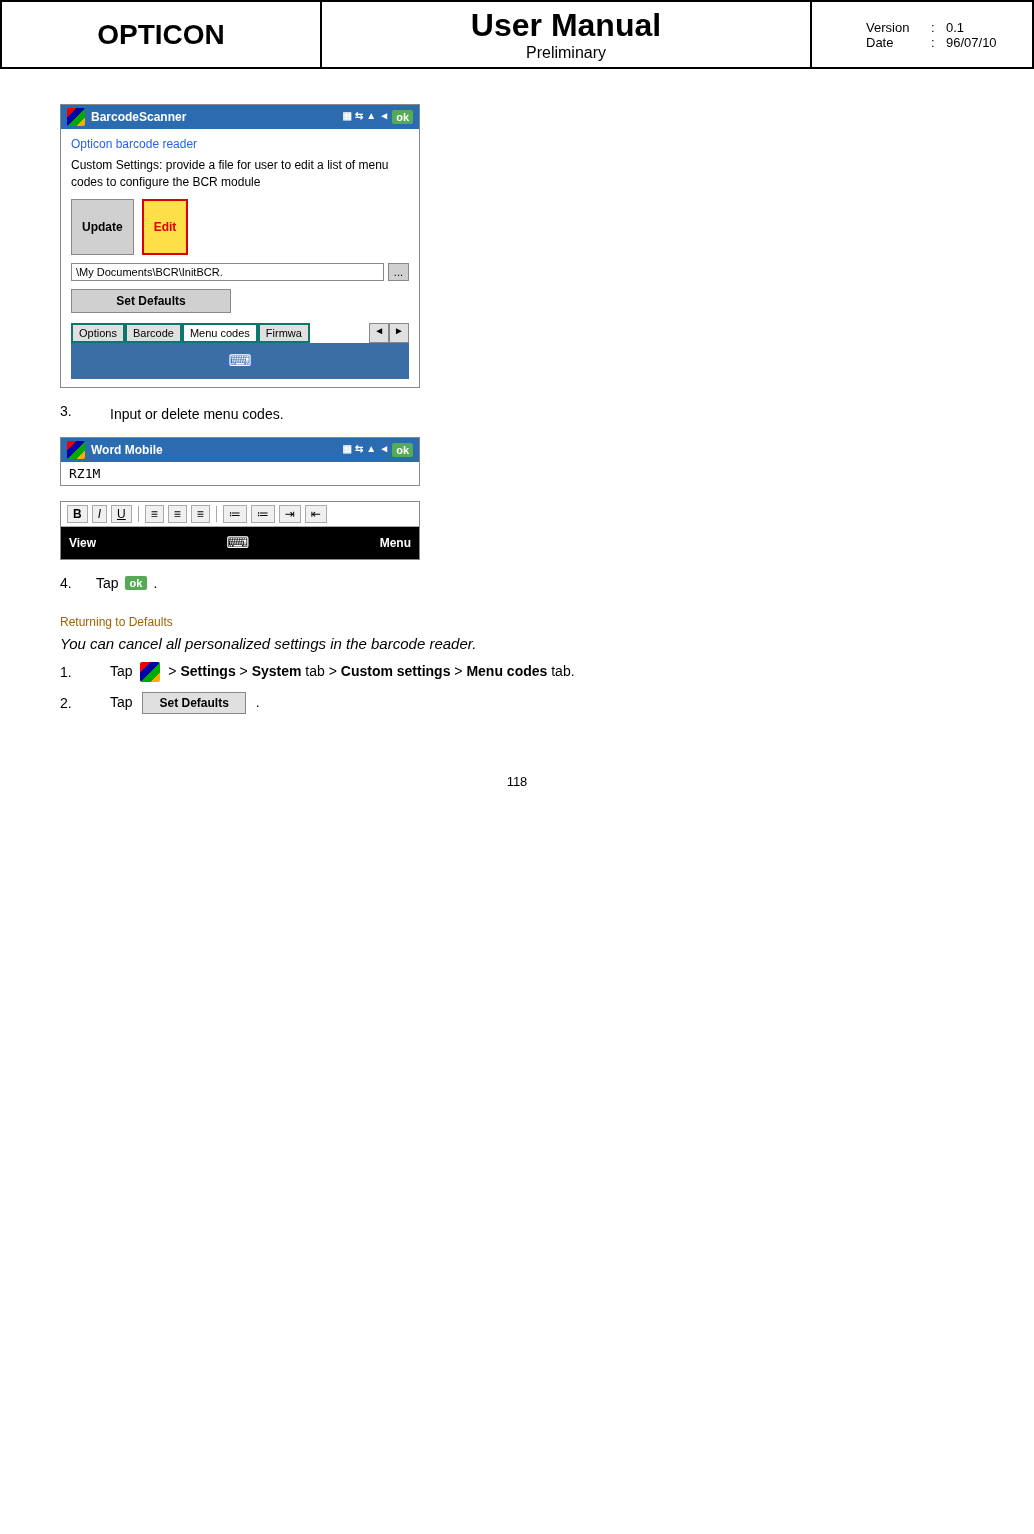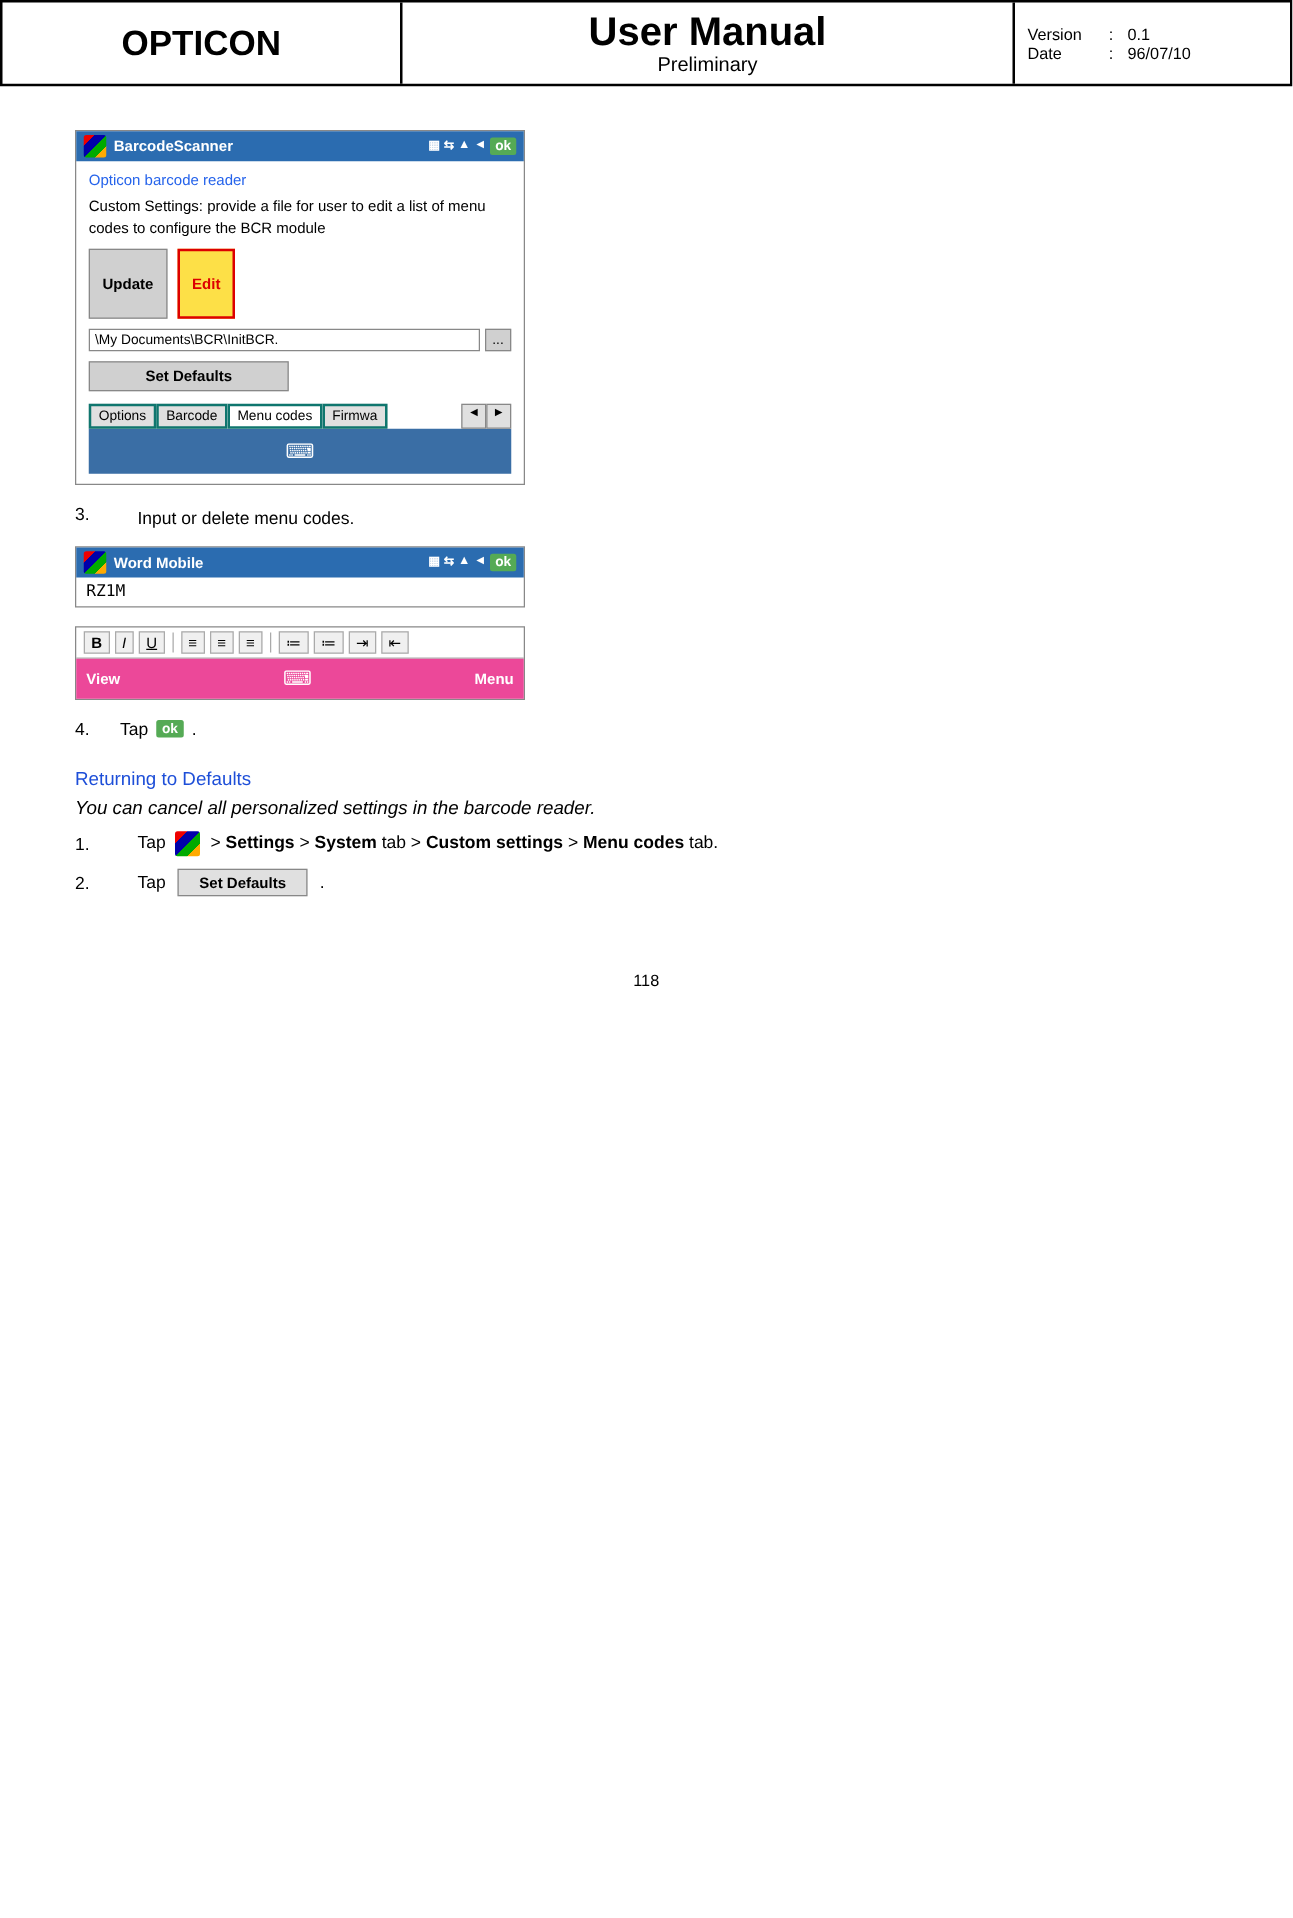--- a/index.html
+++ b/index.html
@@ -50,21 +50,21 @@
       display: flex;
       flex-direction: column;
       justify-content: center;
       padding: 5px 10px;
       font-size: 13px;
     }
     .header-meta .meta-row {
       display: flex;
       gap: 5px;
     }
-    .header-meta .meta-key { width: 60px; }
+    .header-meta .meta-key { width: 60px; margin-left: 44px; }
     .header-meta .meta-colon { width: 10px; }
     .header-meta .meta-val {}
 
     
     .content {
       padding: 20px 60px;
     }
 
     
     .device-screen {
@@ -257,21 +257,21 @@
     }
     .fmt-btn.bold { font-weight: bold; }
     .fmt-btn.italic { font-style: italic; }
     .fmt-btn.underline { text-decoration: underline; }
     .fmt-divider {
       border-left: 1px solid #aaa;
       height: 16px;
       margin: 0 2px;
     }
     .format-bottom-bar {
-      background: #ec4899;
+      background: #000000;
       display: flex;
       align-items: center;
       justify-content: space-between;
       padding: 4px 8px;
       height: 32px;
     }
     .format-bottom-btn {
       color: #fff;
       font-size: 12px;
       font-weight: bold;
@@ -293,22 +293,22 @@
       background: #5a5;
       color: #fff;
       font-size: 11px;
       font-weight: bold;
       padding: 1px 5px;
       border-radius: 2px;
     }
 
     
     .section-heading {
-      color: #1d4ed8;
-      font-size: 15px;
+      color: #a16207;
+      font-size: 12px;
       font-weight: normal;
       margin: 20px 0 6px 0;
     }
 
     .section-text {
       font-size: 15px;
       margin-bottom: 10px;
       font-style: italic;
     }
 

